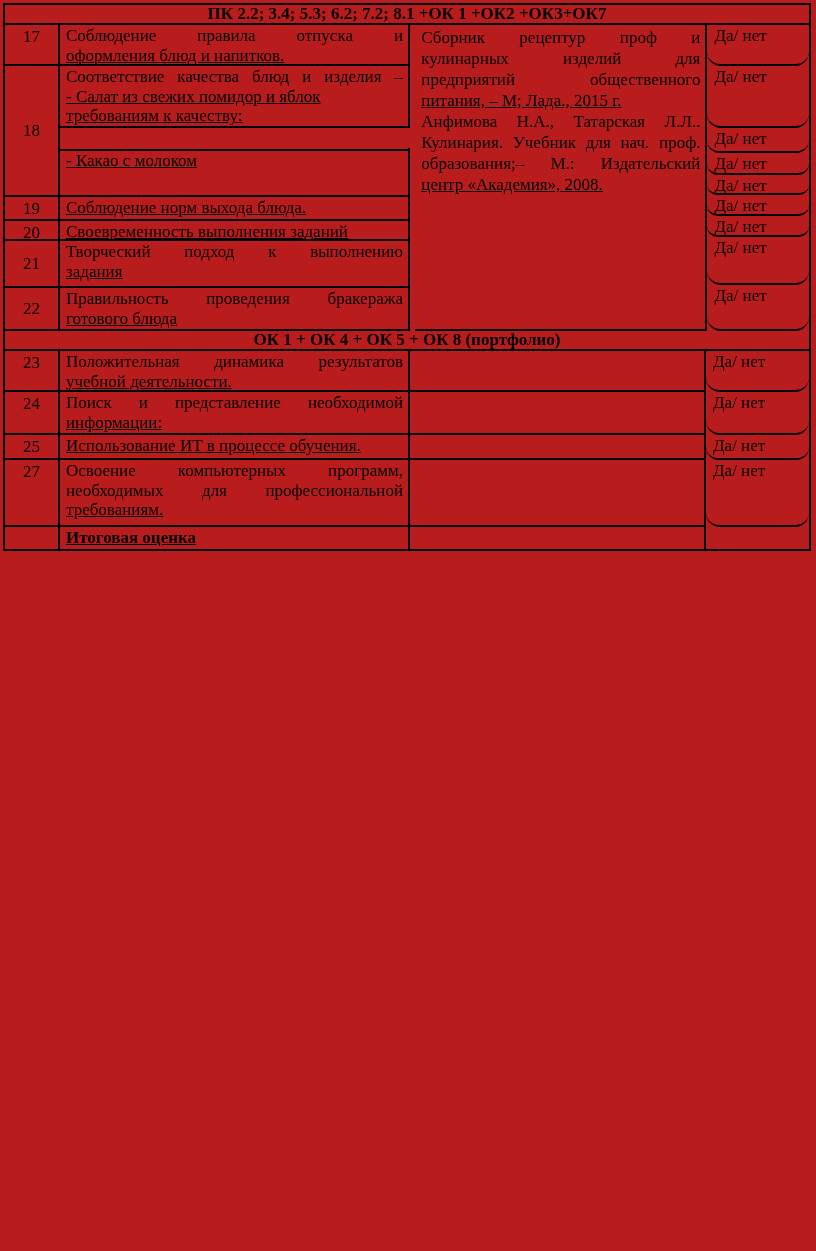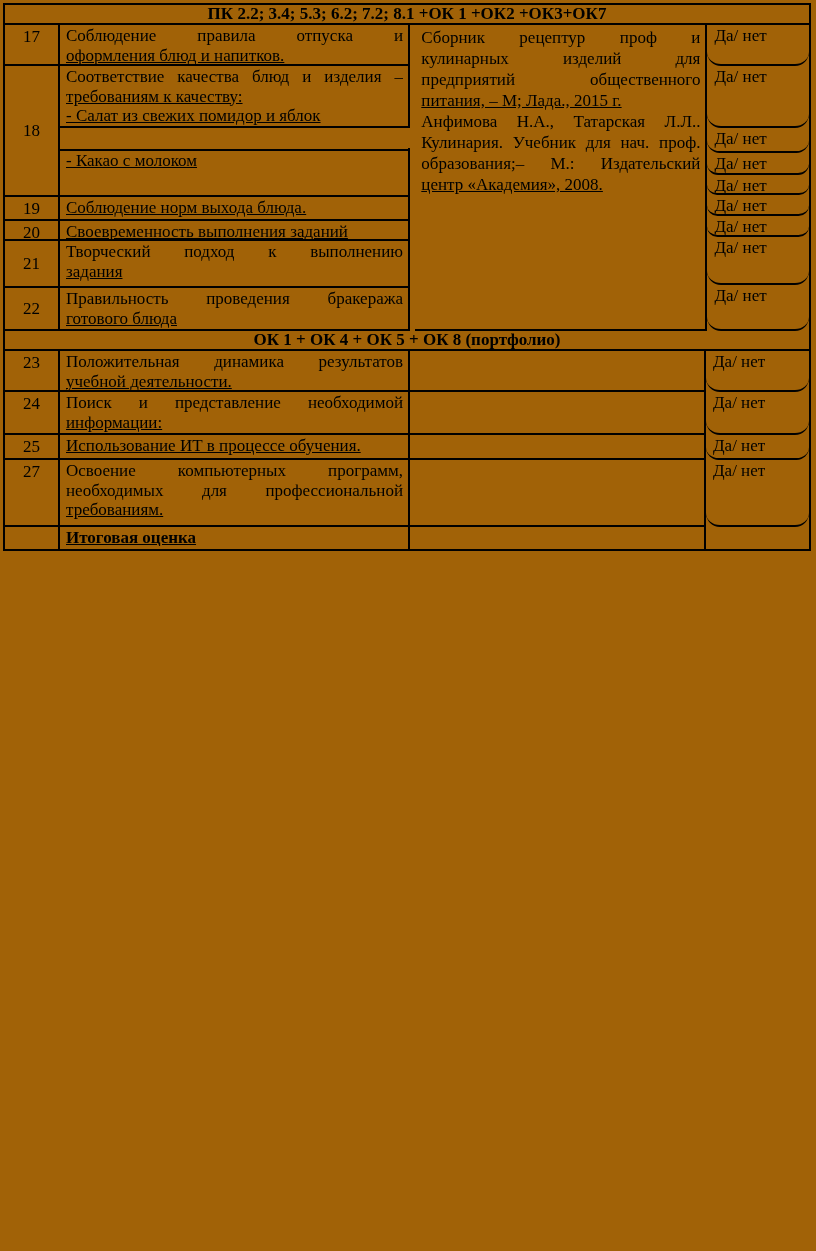--- a/index.html
+++ b/index.html
@@ -1,21 +1,21 @@
 <!DOCTYPE html>
 <html><head>
 <meta charset="utf-8">
 <style>
   * { box-sizing: border-box; }
   html, body { margin: 0; padding: 0; background: #ffffff; }
   .page {
     position: relative;
     width: 816px;
     height: 1251px;
-    background: #a16207;
+    background: #b91c1c;
     color: #000000;
     font-family: "Liberation Serif", "DejaVu Serif", serif;
   }
   .tbl {
     position: absolute;
     left: 3px;
     top: 3px;
     width: 808px;
     border: 2px solid #000;
   }
@@ -100,22 +100,22 @@
     <div class="upper">
       <div class="left-grid" id="leftGrid">
           <div class="num-cell" style="grid-area: 1 / 1 / span 1;">17</div>
           <div class="crit-cell" style="grid-area: 1 / 2;">
             <div class="jline">Соблюдение правила отпуска и</div>
             <div class="lline">оформления блюд и напитков.</div>
           </div>
           <div class="num-cell vmid" style="grid-area: 2 / 1 / span 3;">18</div>
           <div class="crit-cell" style="grid-area: 2 / 2;">
             <div class="jline">Соответствие качества блюд и изделия –</div>
+            <div class="lline">- Салат из свежих помидор и яблок</div>
             <div class="lline">требованиям к качеству:</div>
-            <div class="lline">- Салат из свежих помидор и яблок</div>
           </div>
           <div class="crit-cell" style="grid-area: 3 / 2; margin-top: 20px;">
             <div class="lline">- Тефтели с гарниром и соусом</div>
           </div>
           <div class="crit-cell" style="grid-area: 4 / 2;">
             <div class="lline">- Какао с молоком</div>
           </div>
           <div class="num-cell" style="grid-area: 5 / 1 / span 1;">19</div>
           <div class="crit-cell" style="grid-area: 5 / 2;">
             <div class="lline">Соблюдение норм выхода блюда.</div>

